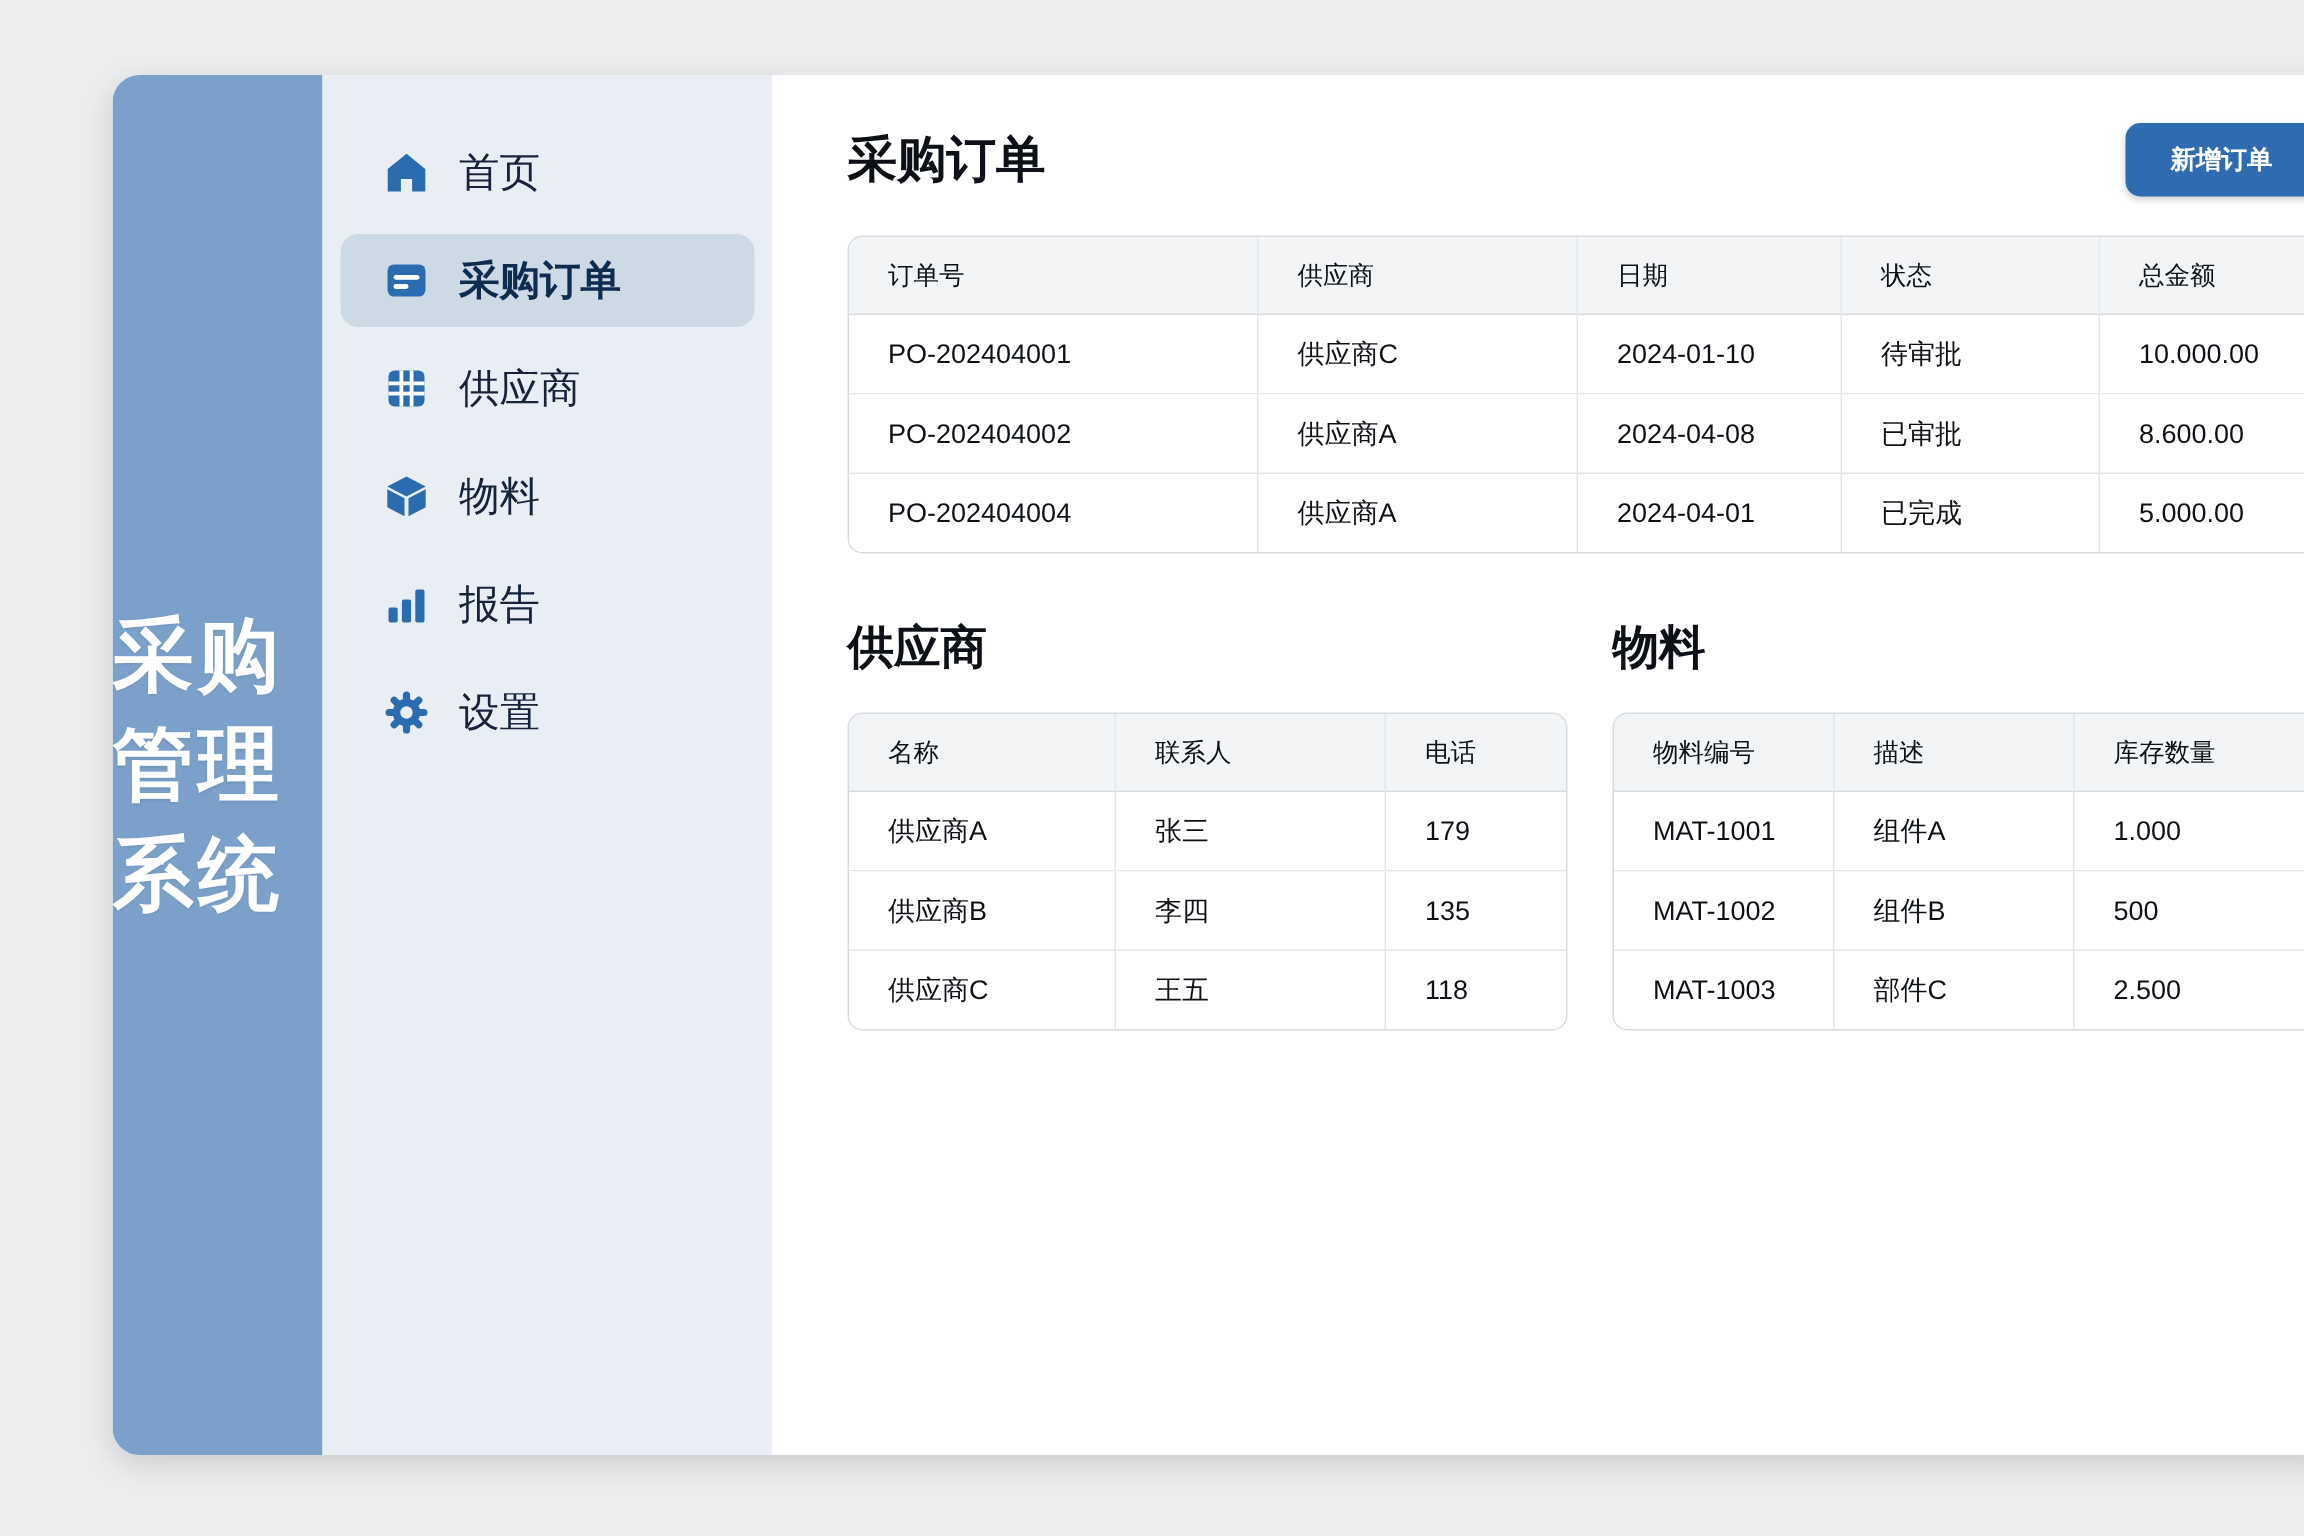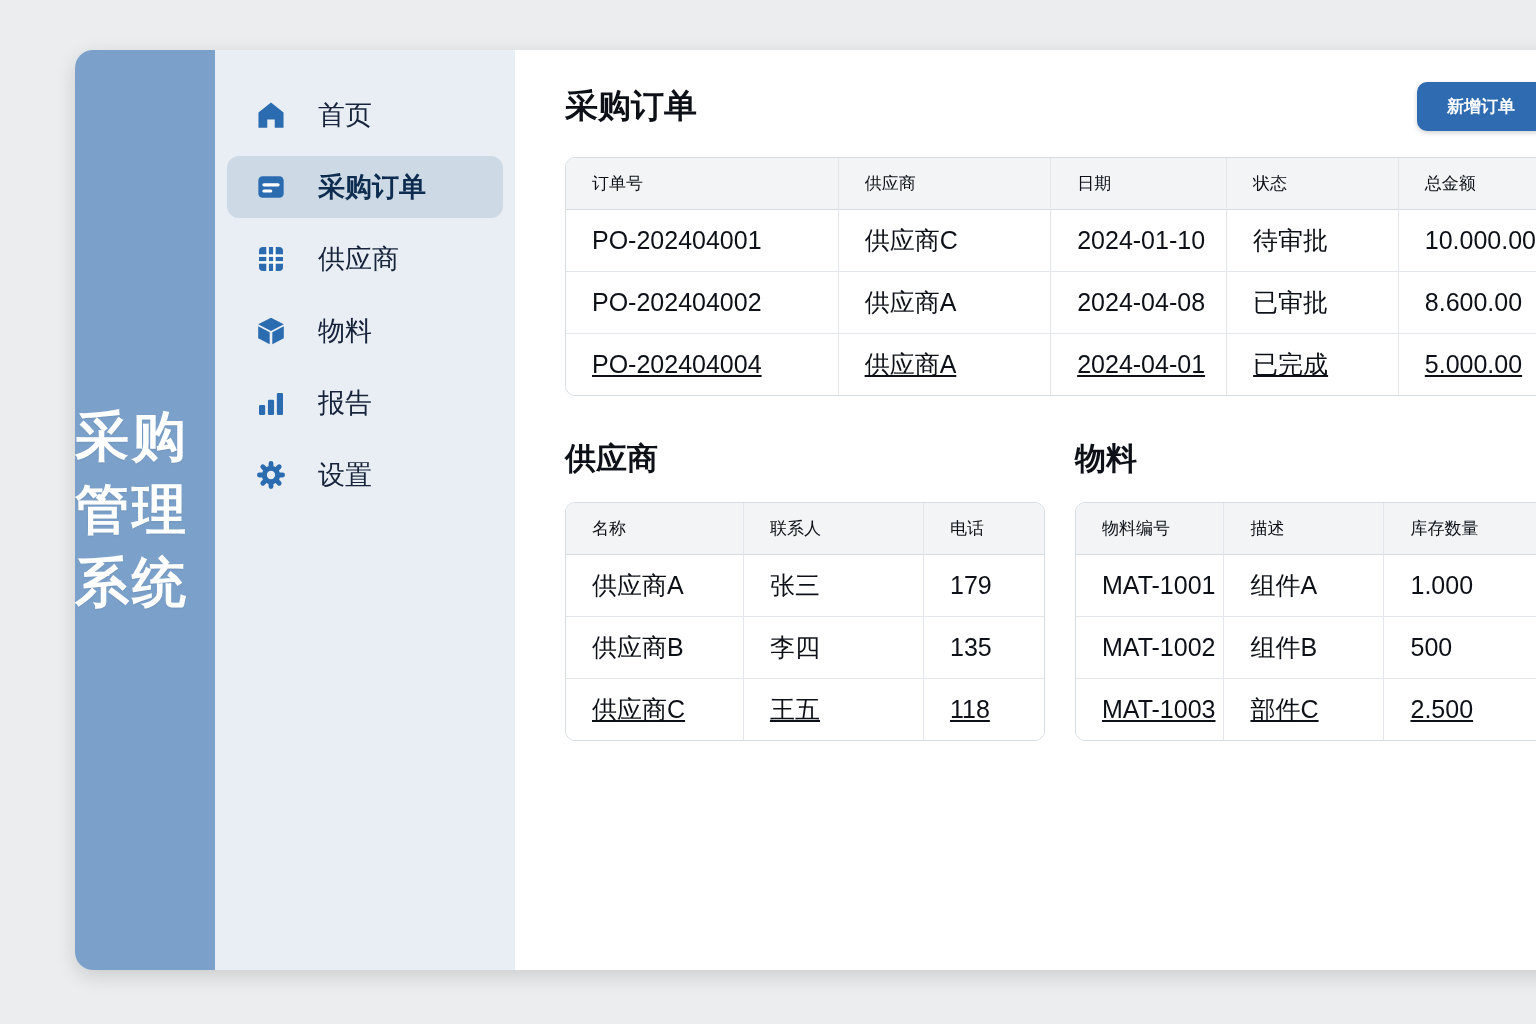--- a/index.html
+++ b/index.html
@@ -28,21 +28,21 @@
     color: #ffffff; font-size: 54px; font-weight: bold; letter-spacing: 3px;
     text-shadow: 0 1px 2px rgba(0,0,0,0.08);
   }
   .card-body { flex: 1; display: flex; min-height: 0; }
   .sidebar {
     width: 300px; flex: 0 0 300px;
     background: #e8eef3;
     padding-top: 34px;
   }
   .nav-item {
-    display: flex; align-items: center; gap: 31px;
+    display: flex; align-items: center; gap: 19px;
     height: 62px; margin: 0 12px 10px 12px; padding: 0 28px;
     border-radius: 12px;
     font-size: 27px; color: #16233a; font-weight: 500;
     cursor: pointer;
   }
   .nav-item.active { background: #cddae6; color: #0e2c50; font-weight: 600; }
   .nav-icon { width: 32px; height: 32px; flex: 0 0 32px; display: block; }
   .main { flex: 1; padding: 32px 56px 0 50px; background: #ffffff; }
   .main-header {
     display: flex; justify-content: space-between; align-items: center;
@@ -63,26 +63,26 @@
   table { border-collapse: separate; border-spacing: 0; width: 100%; }
   .tbl th {
     background: #f2f4f6; text-align: left;
     font-size: 17px; font-weight: 500; color: #0d1117;
     padding: 14px 8px 14px 26px;
     border-bottom: 1px solid #d7dce2;
     white-space: nowrap;
   }
   .tbl td {
     background: #ffffff; text-align: left;
-    font-size: 25px; color: #0d1117;
+    font-size: 18px; color: #0d1117;
     padding: 14px 8px 14px 26px;
     border-bottom: 1px solid #e3e7eb;
     white-space: nowrap;
   }
-  .tbl tbody tr:last-child td { border-bottom: none; text-decoration: underline; }
+  .tbl tbody tr:last-child td { border-bottom: none; }
   .tbl th + th, .tbl td + td { border-left: 1px solid #e3e7eb; }
   .sections { display: flex; gap: 30px; margin-top: 42px; }
   .section-title { font-size: 31px; font-weight: bold; color: #0d1117; margin-bottom: 22px; }
   .suppliers-col { width: 480px; flex: 0 0 480px; }
   .materials-col { width: 470px; flex: 0 0 470px; }
 </style>
 </head>
 <body>
 
 <div class="card">

